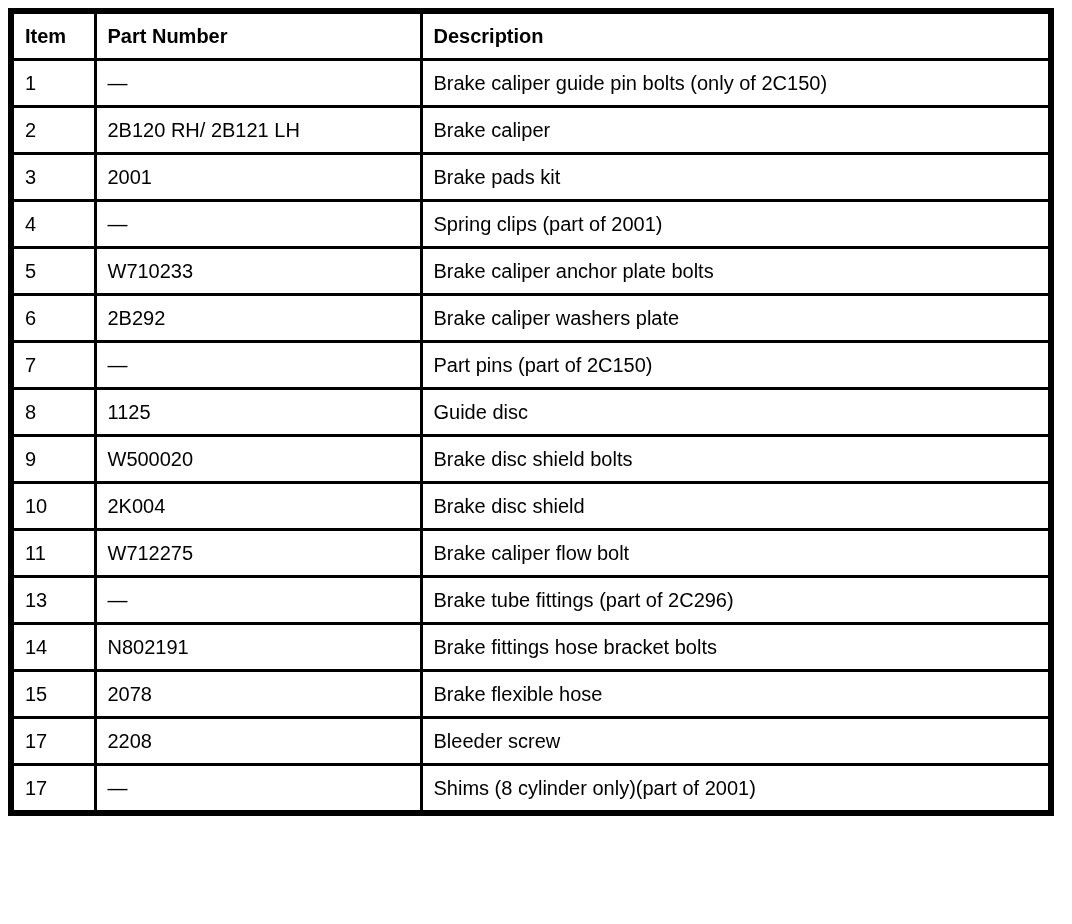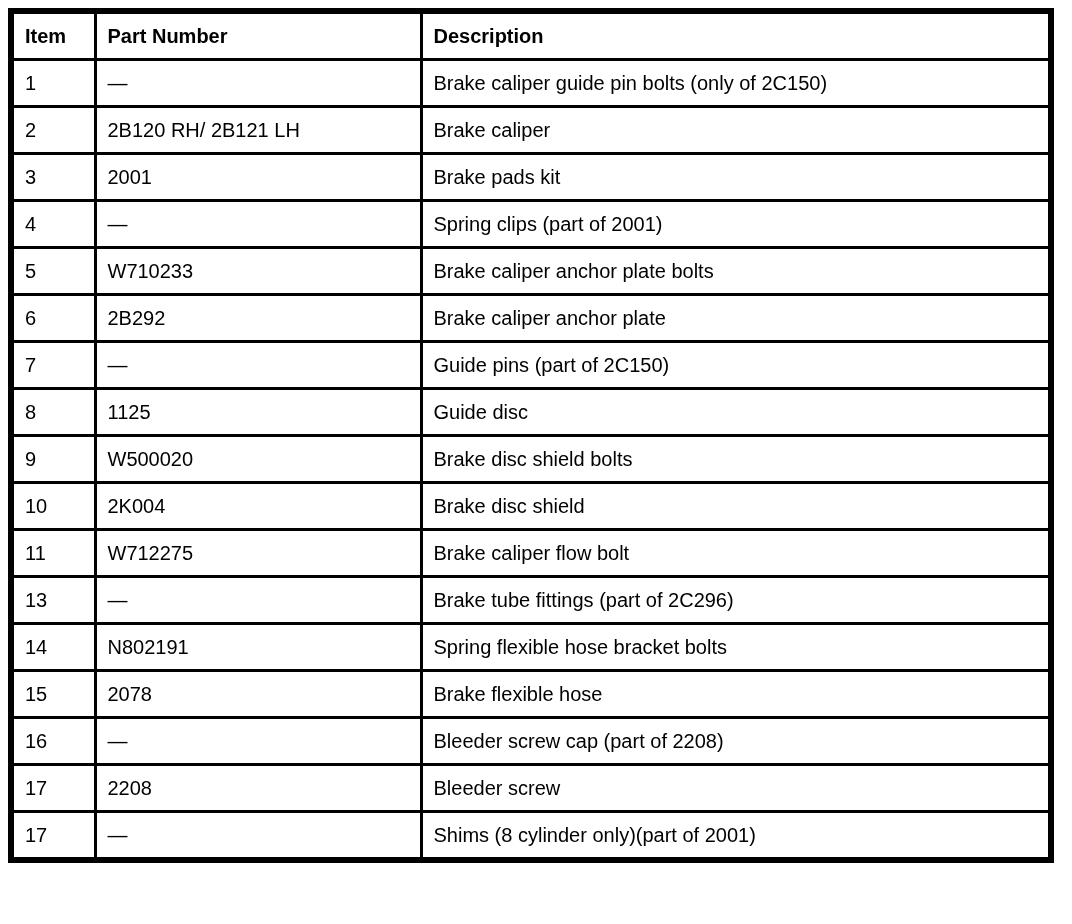--- a/index.html
+++ b/index.html
@@ -93,27 +93,27 @@
 
   <tr>
     <td>5</td>
     <td>W710233</td>
     <td>Brake caliper anchor plate bolts</td>
   </tr>
 
   <tr>
     <td>6</td>
     <td>2B292</td>
-    <td>Brake caliper anchor plate</td>
+    <td>Brake caliper washers plate</td>
   </tr>
 
   <tr>
     <td>7</td>
     <td>—</td>
-    <td>Guide pins (part of 2C150)</td>
+    <td>Part pins (part of 2C150)</td>
   </tr>
 
   <tr>
     <td>8</td>
     <td>1125</td>
     <td>Guide disc</td>
   </tr>
 
   <tr>
     <td>9</td>
@@ -136,34 +136,29 @@
 
   <tr>
     <td>13</td>
     <td>—</td>
     <td>Brake tube fittings (part of 2C296)</td>
   </tr>
 
   <tr>
     <td>14</td>
     <td>N802191</td>
-    <td>Spring flexible hose bracket bolts</td>
+    <td>Brake fittings hose bracket bolts</td>
   </tr>
 
   <tr>
     <td>15</td>
     <td>2078</td>
     <td>Brake flexible hose</td>
   </tr>
 
-  <tr>
-    <td>16</td>
-    <td>—</td>
-    <td>Bleeder screw cap (part of 2208)</td>
-  </tr>
 
   <tr>
     <td>17</td>
     <td>2208</td>
     <td>Bleeder screw</td>
   </tr>
 
   <tr>
     <td>17</td>
     <td>—</td>

